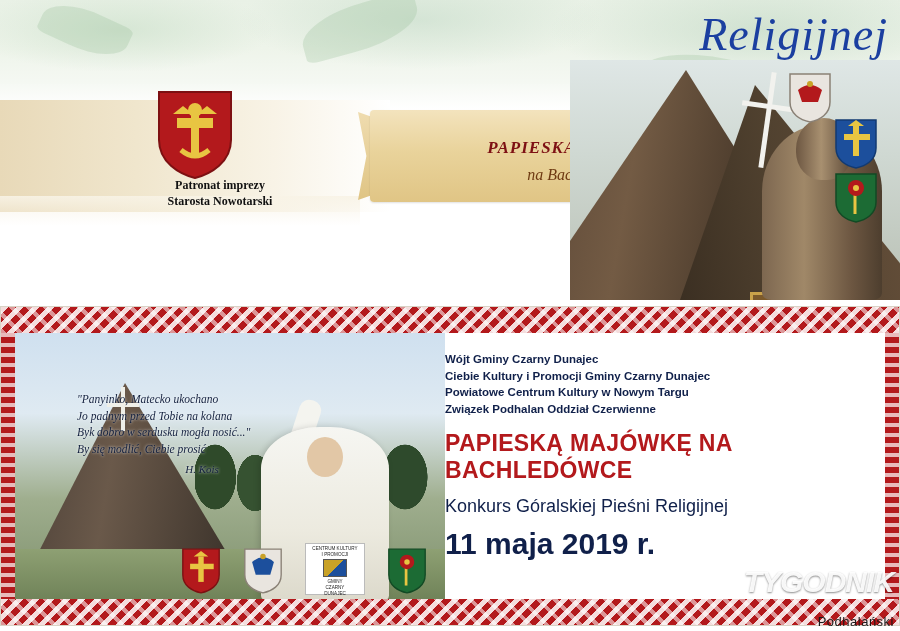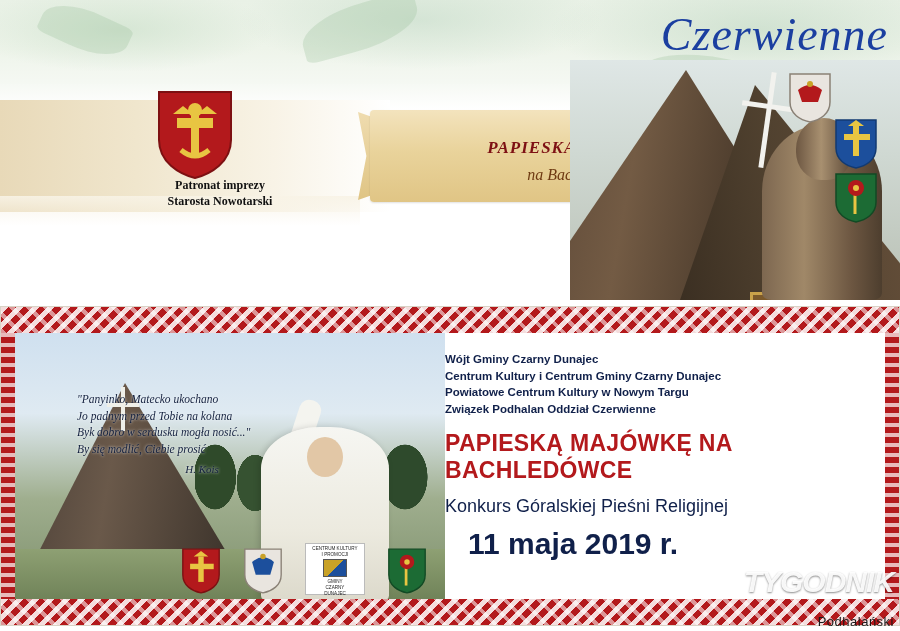--- a/index.html
+++ b/index.html
@@ -392,21 +392,20 @@
   .subtitle {
     margin-top: 12px;
     font-size: 18px;
     color: #10204a;
   }
   .date {
     margin-top: 10px;
     font-size: 30px;
     font-weight: bold;
     color: #10204a;
-    margin-left: 23px;
   }
 
   
   .watermark {
     position: absolute;
     right: 6px;
     bottom: 2px;
     text-align: right;
     pointer-events: none;
   }
@@ -432,21 +431,21 @@
 <body>
 
 <div class="cover">
   <div class="cover-band"></div>
   <div class="cover-band-2"></div>
 
   <div class="leaf" style="left:40px; top:10px; width:90px; height:40px;"></div>
   <div class="leaf" style="left:300px; top:4px; width:120px; height:46px; transform:rotate(-15deg);"></div>
   <div class="leaf" style="left:640px; top:56px; width:140px; height:50px; transform:rotate(12deg);"></div>
 
-  <div class="zaproszenie">Czerwienne</div>
+  <div class="zaproszenie">Religijnej</div>
 
   <div class="parchment"></div>
   <div class="parchment-fade"></div>
 
   <div class="coa-left">
     <svg viewBox="0 0 80 92" class="coa-shield">
       <path d="M4 4 H76 V52 C76 74 56 86 40 90 C24 86 4 74 4 52 Z" fill="#b3191c" stroke="#7d1012" stroke-width="2"></path>
       <path d="M22 30 h36 v10 h-36 z" fill="#e8c542"></path>
       <path d="M36 26 h8 v44 h-8 z" fill="#e8c542"></path>
       <circle cx="40" cy="22" r="7" fill="#e8c542"></circle>
@@ -557,21 +556,21 @@
             <circle cx="22" cy="16" r="8" fill="#b3191c"></circle>
             <circle cx="22" cy="16" r="3" fill="#e8c542"></circle>
           </svg>
         </div>
       </div>
     </div>
 
     <div class="card-text">
       <div class="org-lines">
         <div>Wójt Gminy Czarny Dunajec</div>
-        <div>Centrum Kultury i Centrum Gminy Czarny Dunajec</div>
+        <div>Ciebie Kultury i Promocji Gminy Czarny Dunajec</div>
         <div>Powiatowe Centrum Kultury w Nowym Targu</div>
         <div>Związek Podhalan Oddział Czerwienne</div>
       </div>
       <div class="title-main">PAPIESKĄ MAJÓWKĘ NA BACHLEDÓWCE</div>
       <div class="subtitle">Konkurs Góralskiej Pieśni Religijnej</div>
       <div class="date">11 maja 2019 r.</div>
 
     </div>
   </div>
 

